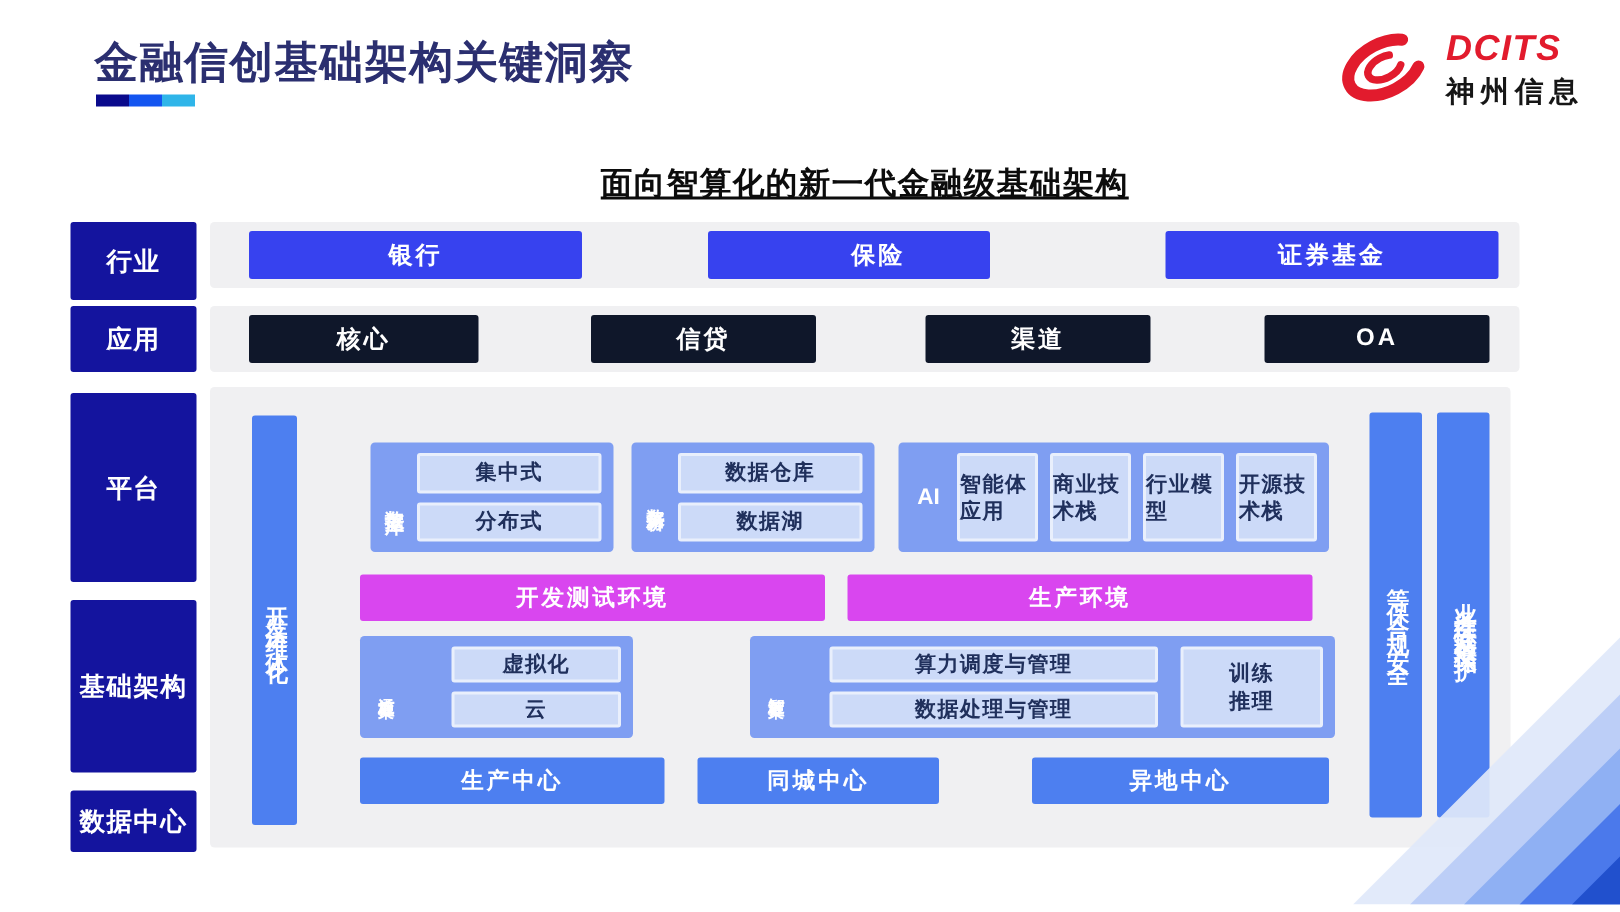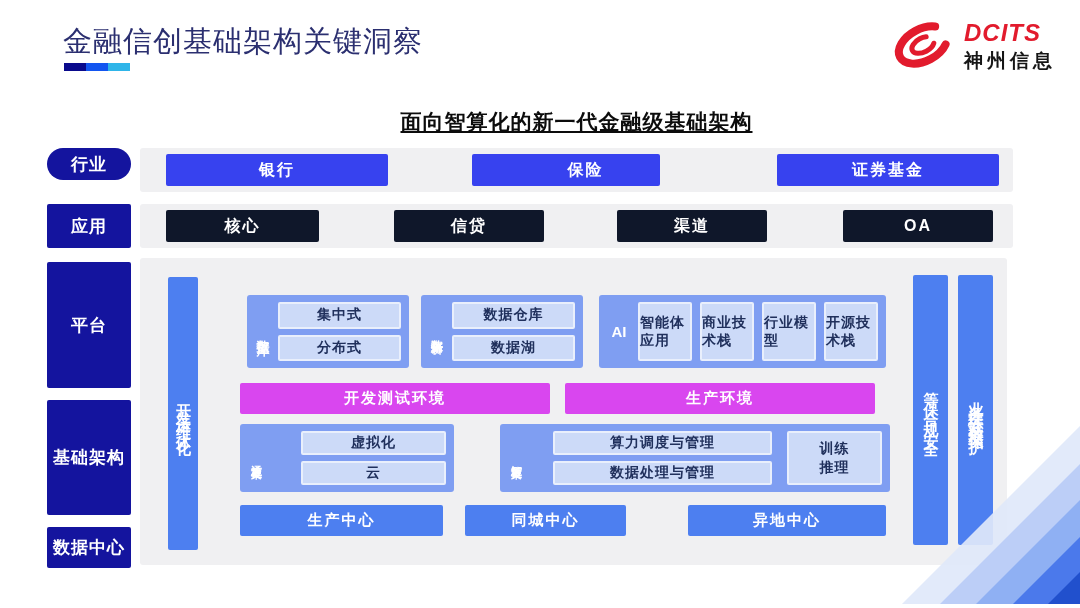--- a/index.html
+++ b/index.html
@@ -2,21 +2,21 @@
 <html><head>
 <meta charset="utf-8">
 <style>
   * { margin: 0; padding: 0; box-sizing: border-box; }
   html, body { background: #ffffff; }
   body { font-family: "Liberation Sans", "DejaVu Sans", sans-serif; }
   .page { position: relative; width: 1080px; height: 608px; background: #ffffff; overflow: hidden; }
   .abs { position: absolute; }
 
   
-  .title { left: 63px; top: 22px; font-size: 29px; font-weight: normal; color: #2b2f70; letter-spacing: 1px; }
+  .title { left: 63px; top: 22px; font-size: 29px; font-weight: bold; color: #2b2f70; letter-spacing: 1px; }
   .underline { left: 64px; top: 63px; display: flex; }
   .underline span { display: block; width: 22px; height: 8px; }
   .u1 { background: #0a0a8c; }
   .u2 { background: #1355f0; }
   .u3 { background: #2fb5e9; }
   .logo { left: 890px; top: 16px; display: flex; align-items: center; gap: 8px; }
   .logo-brand { font-size: 24px; font-weight: 800; font-style: italic; color: #e21b2d; letter-spacing: 1px; line-height: 1.0; }
   .logo-company { font-size: 19px; font-weight: bold; color: #161616; letter-spacing: 4px; margin-top: 3px; }
   .subtitle { left: 140px; top: 108px; width: 873px; text-align: center; font-size: 21px; font-weight: bold; color: #0c0c0c; letter-spacing: 1px; text-decoration: underline; }
 
@@ -80,21 +80,21 @@
       </svg>
     </span>
     <span>
       <div class="logo-brand">DCITS</div>
       <div class="logo-company">神州信息</div>
     </span>
   </div>
 
   <div class="abs subtitle">面向智算化的新一代金融级基础架构</div>
 
-  <div class="abs rail-box" style="top:148px;height:32px;border-radius:19px;">行业</div>
+  <div class="abs rail-box" style="top:148px;height:52px;">行业</div>
   <div class="abs rail-box" style="top:204px;height:44px;">应用</div>
   <div class="abs rail-box" style="top:262px;height:126px;">平台</div>
   <div class="abs rail-box" style="top:400px;height:115px;">基础架构</div>
   <div class="abs rail-box" style="top:527px;height:41px;">数据中心</div>
 
   <div class="abs band" style="top:148px;"></div>
   <div class="abs btn r1" style="left:166px;width:222px;">银行</div>
   <div class="abs btn r1" style="left:472px;width:188px;padding-left:39px;">保险</div>
   <div class="abs btn r1" style="left:777px;width:222px;">证券基金</div>
 
@@ -130,21 +130,21 @@
       <div class="pale">智能体应用</div>
       <div class="pale">商业技术栈</div>
       <div class="pale">行业模型</div>
       <div class="pale">开源技术栈</div>
     </div>
   </div>
 
   <div class="abs envbar" style="left:240px;width:310px;">开发测试环境</div>
   <div class="abs envbar" style="left:565px;width:310px;">生产环境</div>
 
-  <div class="abs group" style="left:240px;top:424px;width:214px;height:68px;">
+  <div class="abs group" style="left:240px;top:424px;width:182px;height:68px;">
     <div class="group-label" style="font-size:11px;">通算框架</div>
     <div class="item-col" style="padding-left:30px;">
       <div class="pale">虚拟化</div>
       <div class="pale">云</div>
     </div>
   </div>
 
   <div class="abs group" style="left:500px;top:424px;width:390px;height:68px;">
     <div class="group-label" style="font-size:11px;">智算框架</div>
     <div class="item-col" style="margin-left:22px;max-width:228px;">

